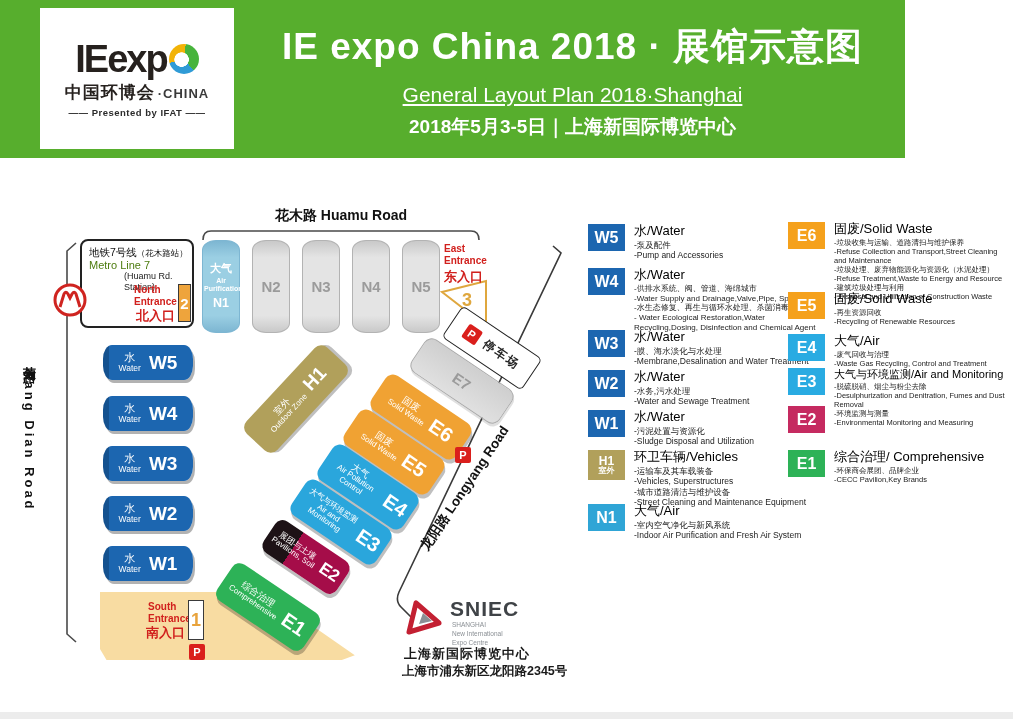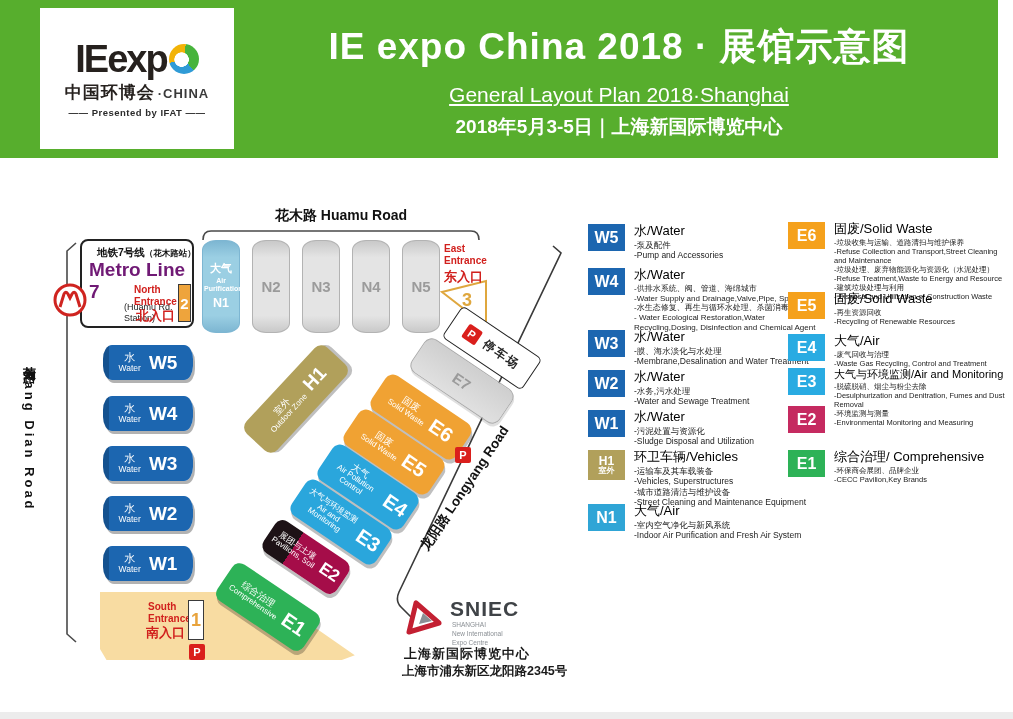--- a/index.html
+++ b/index.html
@@ -1,20 +1,20 @@
 <!DOCTYPE html>
 <html><head>
 <meta charset="utf-8">
 <style>
   *{margin:0;padding:0;box-sizing:border-box;font-family:"Liberation Sans","DejaVu Sans",sans-serif;}
   html,body{background:#fff;}
   .page{position:relative;width:1013px;height:719px;background:#fff;overflow:hidden;}
 
   
-  .banner{position:absolute;left:0;top:0;width:998px;height:158px;background:#57ae2d;}
+  .banner{position:absolute;left:0;top:0;width:905px;height:158px;background:#57ae2d;}
   .logo-box{position:absolute;left:40px;top:8px;width:194px;height:141px;background:#fff;display:flex;flex-direction:column;align-items:center;justify-content:center;gap:3px;}
   .logo-word{font-size:38px;font-weight:800;letter-spacing:-2px;color:#26211e;line-height:1;display:flex;align-items:center;}
   .logo-ball{display:inline-block;width:30px;height:30px;border-radius:50%;margin-left:2px;
     background:radial-gradient(circle at 42% 52%, #fff 0 7px, rgba(255,255,255,0) 7.5px),
                conic-gradient(from 140deg, #2f9bd6 0 32%, #f2b307 32% 63%, #47b43c 63% 100%);}
   .logo-cn-row{display:flex;align-items:baseline;gap:3px;}
   .logo-cn{font-size:17px;font-weight:800;color:#26211e;letter-spacing:1px;}
   .logo-cn-suffix{font-size:13px;font-weight:700;color:#3a3a3a;letter-spacing:1px;}
   .logo-presented{font-size:9.5px;font-weight:700;color:#2b2b2b;letter-spacing:.5px;}
   .banner-text{position:absolute;left:245px;right:5px;top:0;height:158px;display:flex;flex-direction:column;align-items:center;color:#fff;}
@@ -25,23 +25,23 @@
   
   .map-label{position:absolute;color:#111;}
   .red{color:#d1201d;}
   svg.overlay{position:absolute;left:0;top:0;width:1013px;height:719px;pointer-events:none;}
 
   .pbadge{width:16px;height:16px;background:#da1f1c;color:#fff;font-size:11px;font-weight:800;border-radius:2px;display:flex;align-items:center;justify-content:center;}
   .abs{position:absolute;}
 
   
   .metro-box{position:absolute;left:80px;top:239px;width:114px;height:89px;border:2px solid #222;border-radius:8px;background:#fff;padding:5px 5px 0 7px;line-height:1.15;}
-  .metro-l1{font-size:10.5px;font-weight:700;color:#111;white-space:nowrap;margin-left:8px;}
+  .metro-l1{font-size:10.5px;font-weight:400;color:#111;white-space:nowrap;}
   .metro-l1 .station{font-size:8.5px;}
-  .metro-l2{font-size:19px;font-weight:700;color:#701a75;}
+  .metro-l2{font-size:11px;font-weight:400;color:#4d7c0f;}
   .metro-l3{font-size:9px;color:#222;margin-left:35px;}
 
   
   .hall-n{position:absolute;top:240px;width:38px;height:93px;border:1px solid #b3b3b3;border-radius:14px/10px;
     background:linear-gradient(180deg,#c9c9c9,#e4e4e4 18%,#e4e4e4 82%,#c9c9c9);
     display:flex;flex-direction:column;align-items:center;justify-content:center;gap:3px;color:#9b9b9b;font-weight:700;font-size:15px;}
   .hall-n.n-blue{background:linear-gradient(180deg,#7db6d2,#9bcfe3 18%,#9bcfe3 82%,#7db6d2);border-color:#7db6d2;color:#fff;}
   .hall-n .cn{font-size:11px;line-height:1;}
   .hall-n .en{font-size:7px;width:34px;text-align:center;line-height:1.1;}
   .hall-n .code{font-size:12.5px;font-weight:800;}

